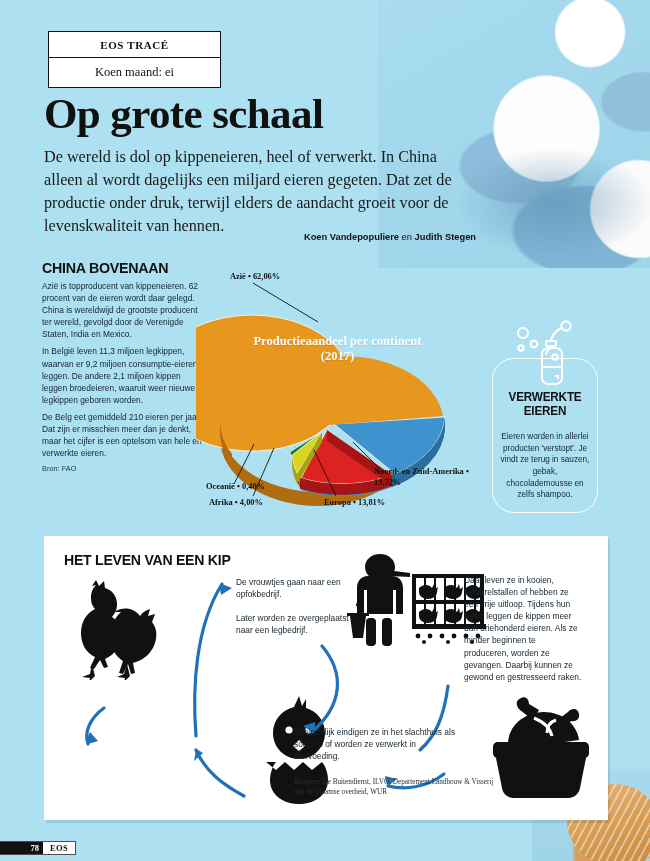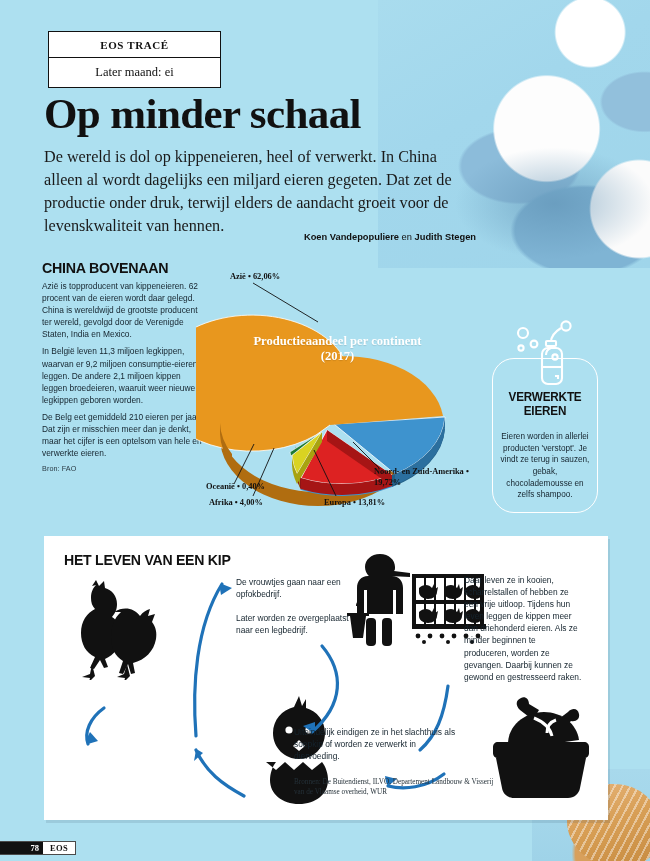--- a/index.html
+++ b/index.html
@@ -175,24 +175,24 @@
 
 <div id="egg-photo">
   <div class="carton-shadow"></div>
 </div>
 <div id="hen-photo">
   <div class="feathers"></div>
 </div>
 
 <div id="tag-box">
   <div class="row1">EOS TRACÉ</div>
-  <div class="row2">Later maand: ei</div>
-</div>
-
-<h1 id="headline">Op minder schaal</h1>
+  <div class="row2">Koen maand: ei</div>
+</div>
+
+<h1 id="headline">Op grote schaal</h1>
 
 <p id="standfirst">De wereld is dol op kippeneieren, heel of verwerkt. In China alleen al wordt dagelijks een miljard eieren gegeten. Dat zet de productie onder druk, terwijl elders de aandacht groeit voor de levenskwaliteit van hennen.</p>
 
 <div id="byline">
   <b>Koen Vandepopuliere</b><span class="sep"> en </span><b>Judith Stegen</b>
 </div>
 
 <h2 id="china-head">CHINA BOVENAAN</h2>
 <div id="china-body">
   <p>Azië is topproducent van kippeneieren. 62 procent van de eieren wordt daar gelegd. China is wereldwijd de grootste producent ter wereld, gevolgd door de Verenigde Staten, India en Mexico.</p>

